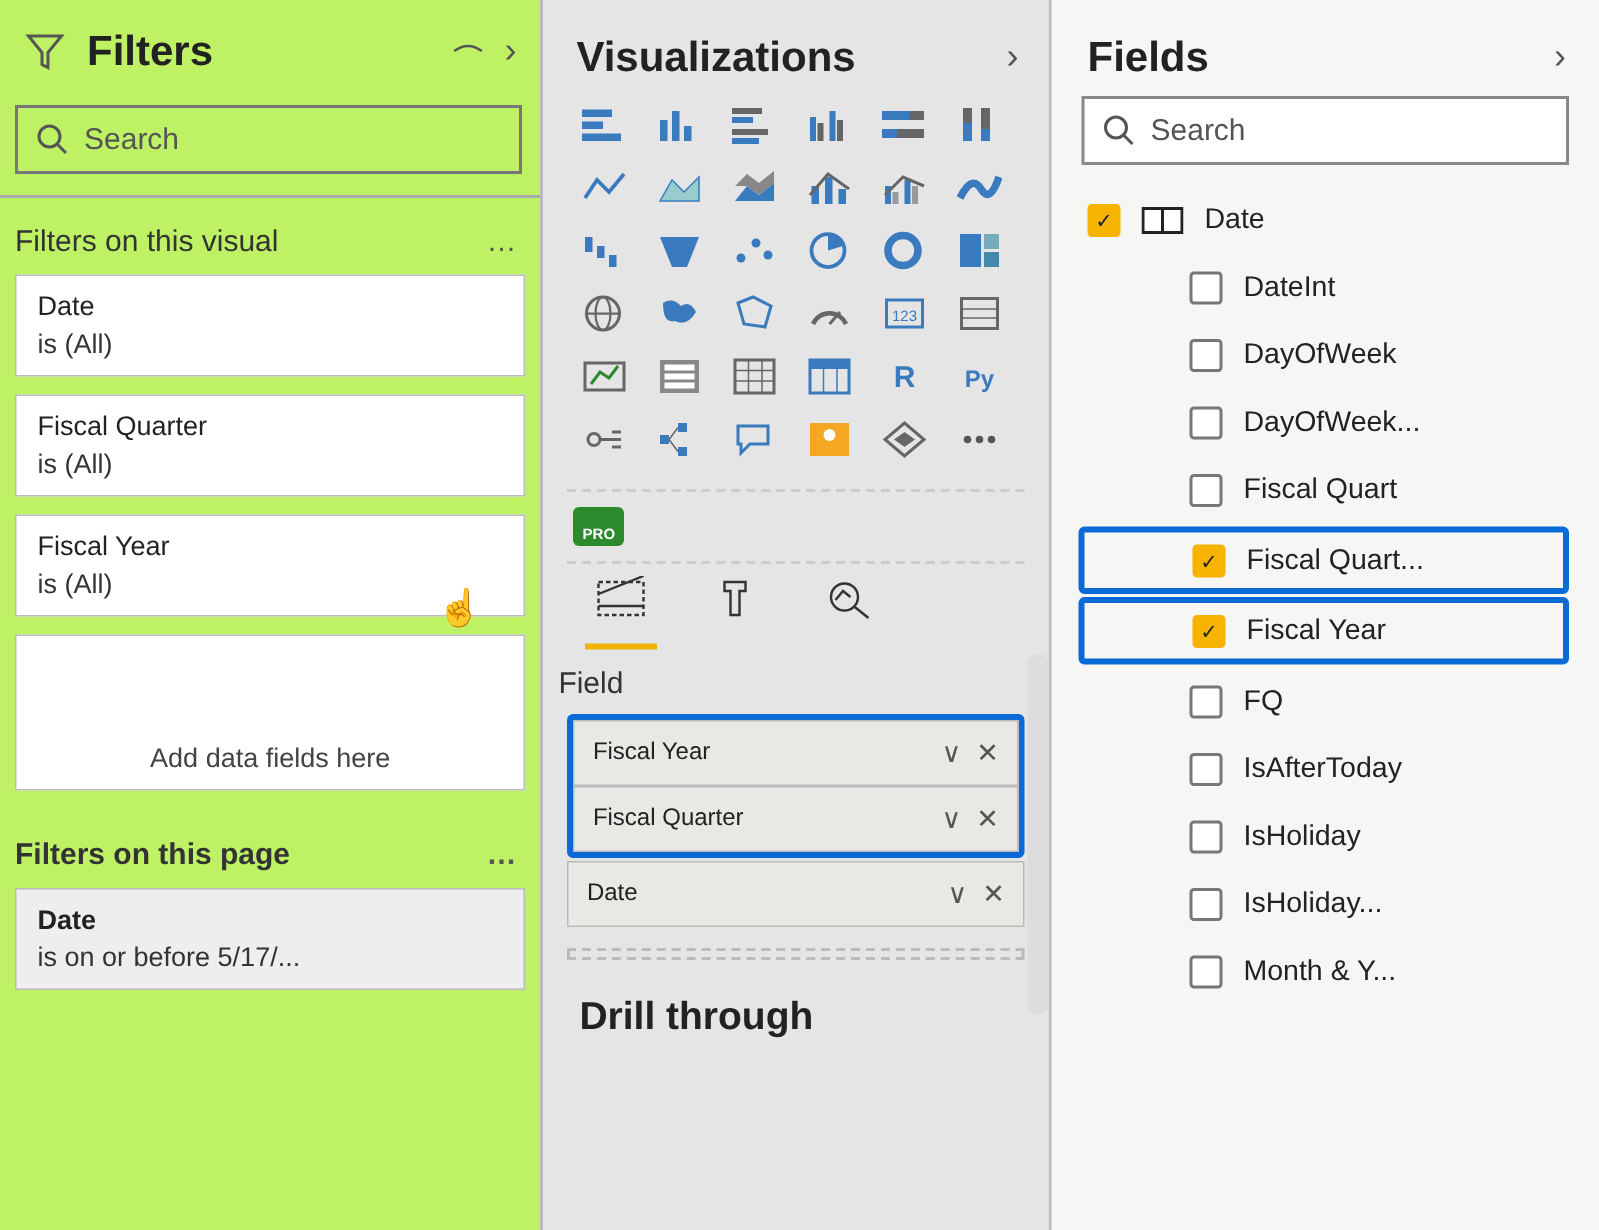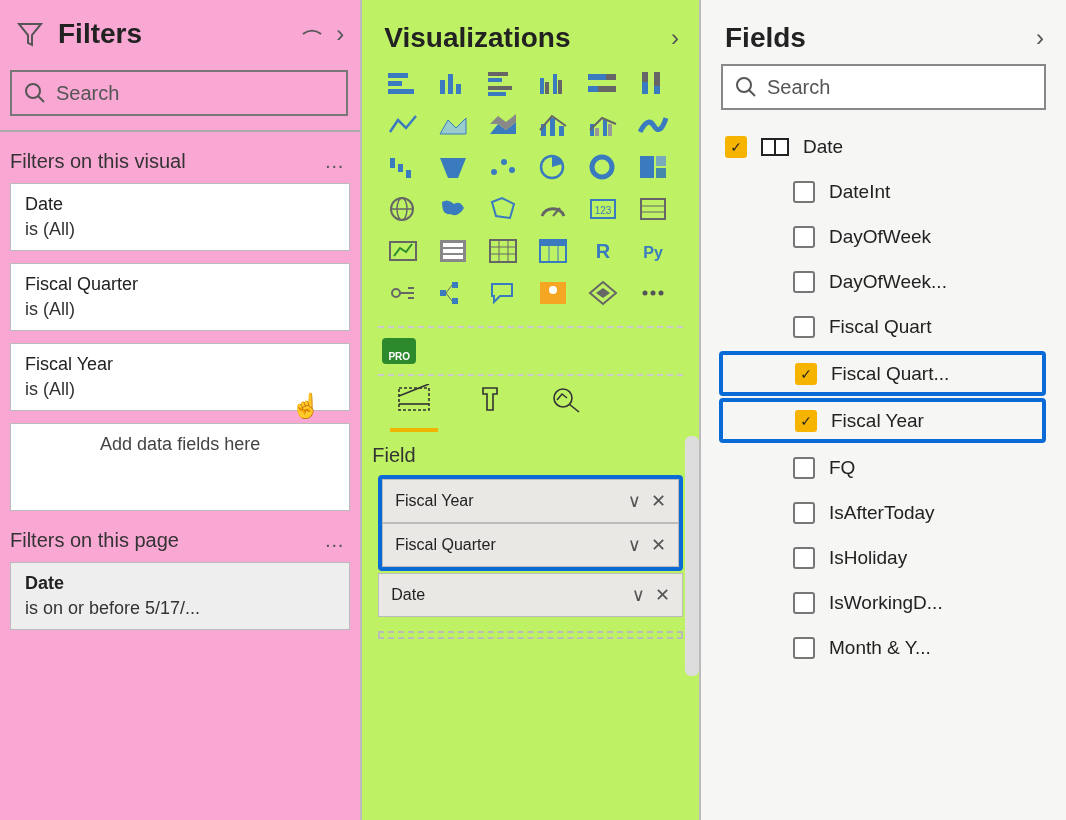--- a/index.html
+++ b/index.html
@@ -1,40 +1,40 @@
 <!DOCTYPE html>
 <html><head>
 <meta charset="utf-8">
 <style>
   * { box-sizing: border-box; margin: 0; padding: 0; }
   body { font-family: "Segoe UI", Arial, sans-serif; font-size: 16px; color: #222; background: #fff; width: 1066px; height: 820px; overflow: hidden; display: flex; }
   .pane { display: flex; flex-direction: column; }
-  .pane-filters { width: 370px; background: #f9a8d4; border-right: 2px solid #bbb; }
-  .pane-middle   { width: 344px; background: #bef264; position: relative; }
+  .pane-filters { width: 370px; background: #bef264; border-right: 2px solid #bbb; }
+  .pane-middle   { width: 344px; background: #e5e5e5; position: relative; }
   .pane-right { flex: 1; background: #f6f6f5; border-left: 2px solid #bbb; }
 
   
   .filters-header { display: flex; align-items: center; gap: 14px; padding: 18px 16px 12px 16px; }
   .filters-header h1 { font-size: 28px; font-weight: 600; flex: 1; }
   .filters-header .chev { font-size: 24px; color: #555; }
   .filters-header .eye { width: 20px; height: 20px; }
 
   .search-box { margin: 8px 12px 14px 10px; height: 46px; border: 2px solid #777; display: flex; align-items: center; gap: 10px; padding: 0 12px; color: #555; }
   .search-box input { border: none; outline: none; font-size: 20px; flex: 1; background: transparent; }
   .search-box input::placeholder { color: #555; }
   .hr { height: 2px; background: #aaa; margin: 0 0 12px 0; }
 
   .section-label { display: flex; justify-content: space-between; align-items: center; padding: 6px 14px 10px 10px; color: #333; font-size: 20px; }
   .dots { letter-spacing: 2px; color: #555; }
 
   .filter-card { margin: 0 10px 12px 10px; border: 1px solid #bbb; padding: 10px 14px; background: #fff; }
   .filter-card .fname { font-size: 18px; }
   .filter-card .fval  { font-size: 18px; color: #333; padding-top: 4px; }
 
-  .filter-card.drop { height: 88px; display: flex; align-items: flex-start; justify-content: center; color: #444; font-size: 18px; }
+  .filter-card.drop { height: 104px; display: flex; align-items: flex-end; justify-content: center; color: #444; font-size: 18px; }
   .filter-card.page-date { background: #eee; }
   .filter-card.page-date .fname { font-weight: 600; }
 
   
   .viz-header { display: flex; align-items: center; justify-content: space-between; padding: 22px 20px 10px 22px; }
   .viz-header h1 { font-size: 28px; font-weight: 600; }
   .viz-header .chev { font-size: 24px; color: #555; }
 
   .viz-grid { display: grid; grid-template-columns: repeat(6, 42px); grid-auto-rows: 38px; gap: 4px 8px; padding: 0 0 14px 20px; }
   .viz-cell { display:flex; align-items:center; justify-content:center; font-size:20px; color:#3a7bbf; border-radius:2px; }
@@ -122,21 +122,21 @@
   <div class="filter-card" style="position:relative;">
     <div class="fname">Fiscal Year</div>
     <div class="fval">is (All)</div>
     <span class="cursor-hand" style="right:28px; bottom:-10px;">☝</span>
   </div>
 
   <div class="filter-card drop">
     <span>Add data fields here</span>
   </div>
 
-  <div class="section-label" style="">
+  <div class="section-label" style="margin-top:14px;font-weight:bold;">
     <span>Filters on this page</span>
     <span class="dots">…</span>
   </div>
 
   <div class="filter-card page-date">
     <div class="fname">Date</div>
     <div class="fval">is on or before 5/17/...</div>
   </div>
 </div>
 
@@ -435,20 +435,21 @@
     <div class="field-row single">
       <span>Date</span>
       <span class="row-actions">
           <span>∨</span>
           <span>✕</span>
         </span>
     </div>
   </div>
   <div class="drop-outline"></div>
 
+  <div class="drill-label">Drill through</div>
 
   <div class="mid-scroll"></div>
 </div>
 
 <div class="pane pane-right">
   <div class="fields-header">
     <h1>Fields</h1>
     <span class="chev">›</span>
   </div>
 
@@ -505,21 +506,21 @@
         <div class="field-item indented">
           <span class="cb"></span>
           <span>IsAfterToday</span>
         </div>
         <div class="field-item indented">
           <span class="cb"></span>
           <span>IsHoliday</span>
         </div>
         <div class="field-item indented">
           <span class="cb"></span>
-          <span>IsWorkingD...</span>
+          <span>IsHoliday...</span>
         </div>
         <div class="field-item indented">
           <span class="cb"></span>
           <span>Month &amp; Y...</span>
         </div>
       </div>
   </div>
 </div>
 
 </body></html>

